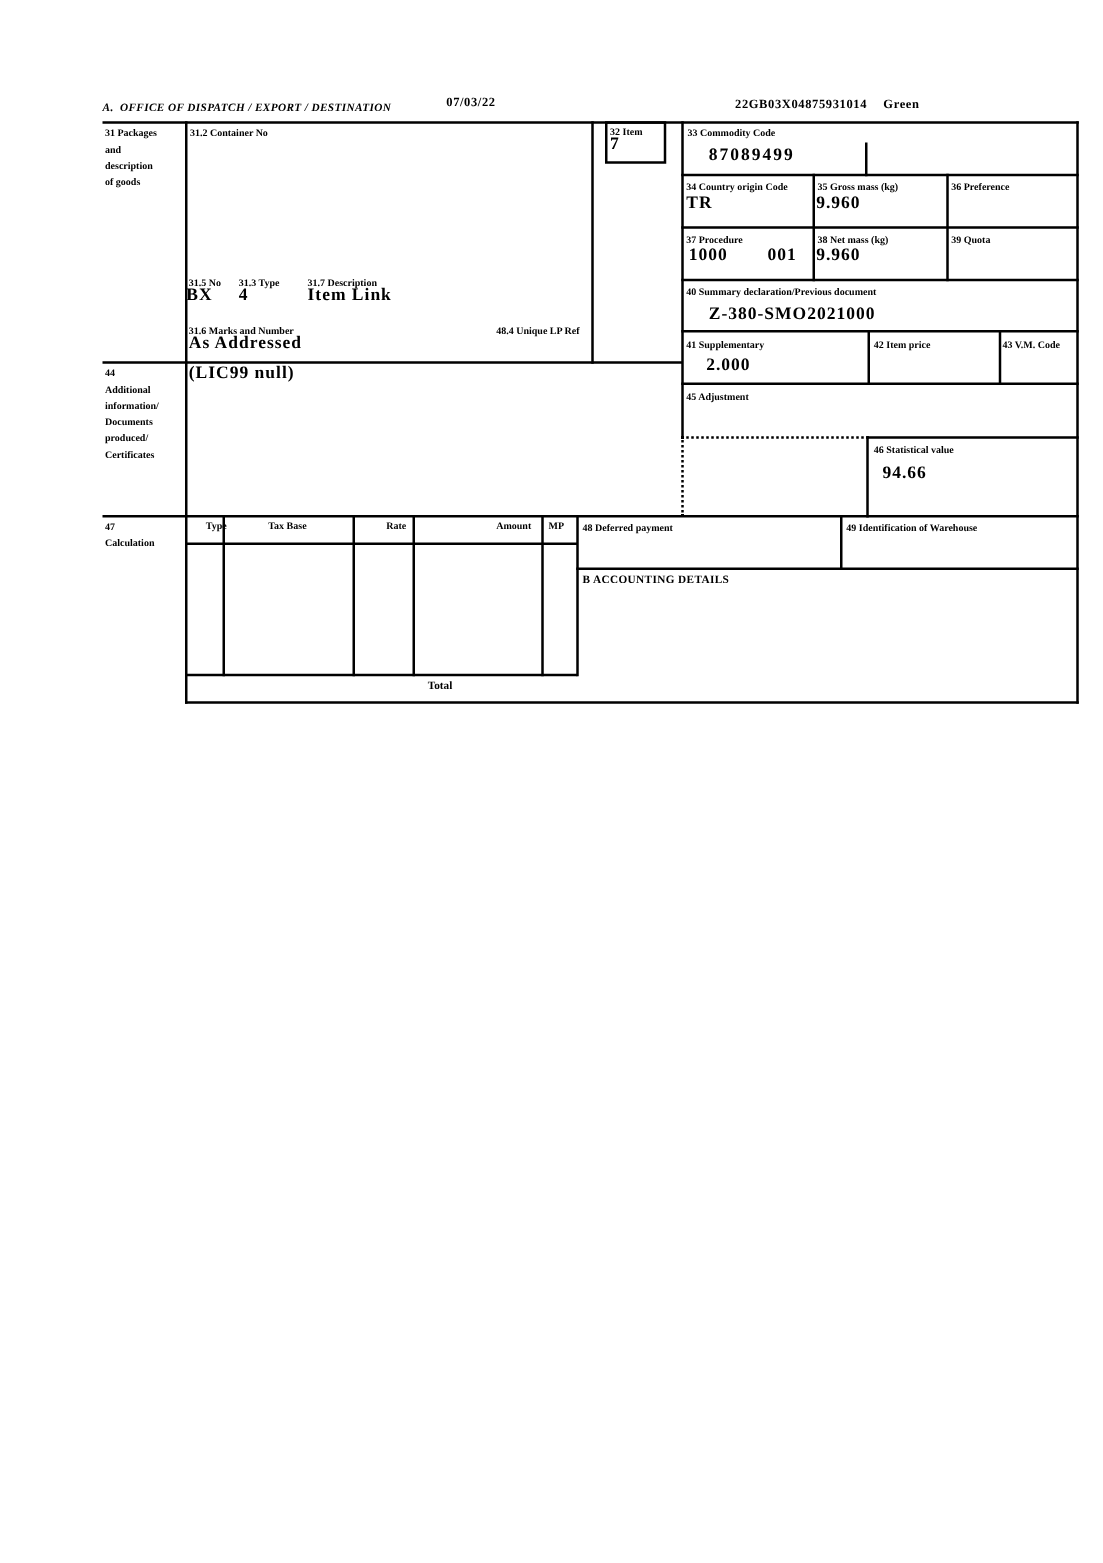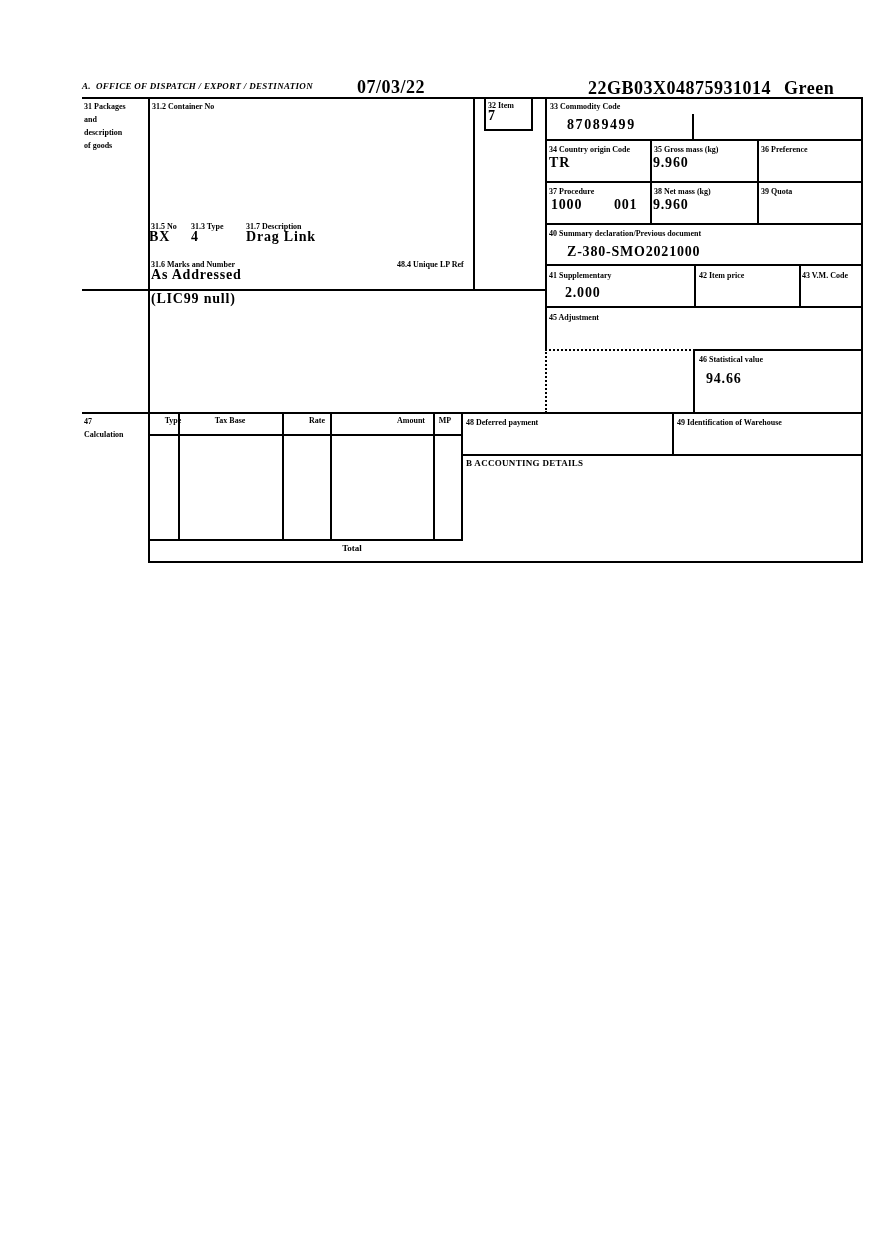--- a/index.html
+++ b/index.html
@@ -5,21 +5,21 @@
   html,body{margin:0;padding:0;background:#fff;}
   .page{position:relative;width:882px;height:1250px;background:#fff;color:#000;
         font-family:"Liberation Serif","DejaVu Serif",serif;overflow:hidden;}
   .hl{position:absolute;height:2px;background:#000;}
   .vl{position:absolute;width:2px;background:#000;}
   .dh{position:absolute;border-top:2px dotted #000;height:0;}
   .dv{position:absolute;border-left:2px dotted #000;width:0;}
   .lbl{position:absolute;font-size:8px;font-weight:bold;line-height:13px;white-space:pre-line;}
   .val{position:absolute;font-size:14px;font-weight:bold;letter-spacing:0.8px;white-space:pre;}
   .hdr-title{position:absolute;font-size:9px;font-weight:bold;letter-spacing:0.3px;white-space:pre;}
-  .hdr-big{position:absolute;font-size:18px;font-weight:bold;letter-spacing:0.5px;white-space:pre;}
+  .hdr-big{position:absolute;font-size:10px;font-weight:bold;letter-spacing:0.5px;white-space:pre;}
   .box32{position:absolute;left:484px;top:97px;width:49px;height:34px;
          border:2px solid #000;box-sizing:border-box;}
   .th{position:absolute;font-size:8px;font-weight:bold;box-sizing:border-box;}
   .total{position:absolute;font-size:9px;font-weight:bold;text-align:center;}
   .bB{position:absolute;font-size:9px;font-weight:bold;letter-spacing:0.3px;}
 </style>
 </head>
 <body>
 
 <div class="page">
@@ -78,38 +78,44 @@
   <div class="lbl" style="left:761px;top:185px;">39 Quota</div>
   <div class="lbl" style="left:151px;top:220px;">31.5 No</div>
   <div class="lbl" style="left:191px;top:220px;">31.3 Type</div>
   <div class="lbl" style="left:246px;top:220px;">31.7 Description</div>
   <div class="lbl" style="left:549px;top:227px;">40 Summary declaration/Previous document</div>
   <div class="lbl" style="left:151px;top:258px;">31.6 Marks and Number</div>
   <div class="lbl" style="left:397px;top:258px;">48.4 Unique LP Ref</div>
   <div class="lbl" style="left:549px;top:269px;">41 Supplementary</div>
   <div class="lbl" style="left:699px;top:269px;">42 Item price</div>
   <div class="lbl" style="left:802px;top:269px;">43 V.M. Code</div>
+  <div class="lbl" style="left:84px;top:292px;width:64px;">44
+Additional
+information/
+Documents
+produced/
+Certificates</div>
   <div class="lbl" style="left:549px;top:311px;">45 Adjustment</div>
   <div class="lbl" style="left:699px;top:353px;">46 Statistical value</div>
   <div class="lbl" style="left:84px;top:415px;width:62px;">47
 Calculation</div>
   <div class="lbl" style="left:466px;top:416px;">48 Deferred payment</div>
   <div class="lbl" style="left:677px;top:416px;">49 Identification of Warehouse</div>
   <div class="bB" style="left:466px;top:458px;">B ACCOUNTING DETAILS</div>
 
   <div class="val" style="left:488px;top:108px;">7</div>
   <div class="val" style="left:567px;top:117px;letter-spacing:1.6px;">87089499</div>
   <div class="val" style="left:549px;top:155px;">TR</div>
   <div class="val" style="left:653px;top:155px;">9.960</div>
   <div class="val" style="left:551px;top:197px;">1000</div>
   <div class="val" style="left:614px;top:197px;">001</div>
   <div class="val" style="left:653px;top:197px;">9.960</div>
   <div class="val" style="left:149px;top:229px;">BX</div>
   <div class="val" style="left:191px;top:229px;">4</div>
-  <div class="val" style="left:246px;top:229px;">Drag Link</div>
+  <div class="val" style="left:246px;top:229px;">Item Link</div>
   <div class="val" style="left:567px;top:244px;">Z-380-SMO2021000</div>
   <div class="val" style="left:151px;top:267px;">As Addressed</div>
   <div class="val" style="left:565px;top:285px;">2.000</div>
   <div class="val" style="left:151px;top:291px;">(LIC99 null)</div>
   <div class="val" style="left:706px;top:371px;">94.66</div>
 
   <div class="th" style="left:148px;top:416px;width:50px;text-align:center;">Type</div>
   <div class="th" style="left:178px;top:416px;width:104px;text-align:center;">Tax Base</div>
   <div class="th" style="left:282px;top:416px;width:46px;text-align:right;padding-right:3px;">Rate</div>
   <div class="th" style="left:330px;top:416px;width:99px;text-align:right;padding-right:4px;">Amount</div>

